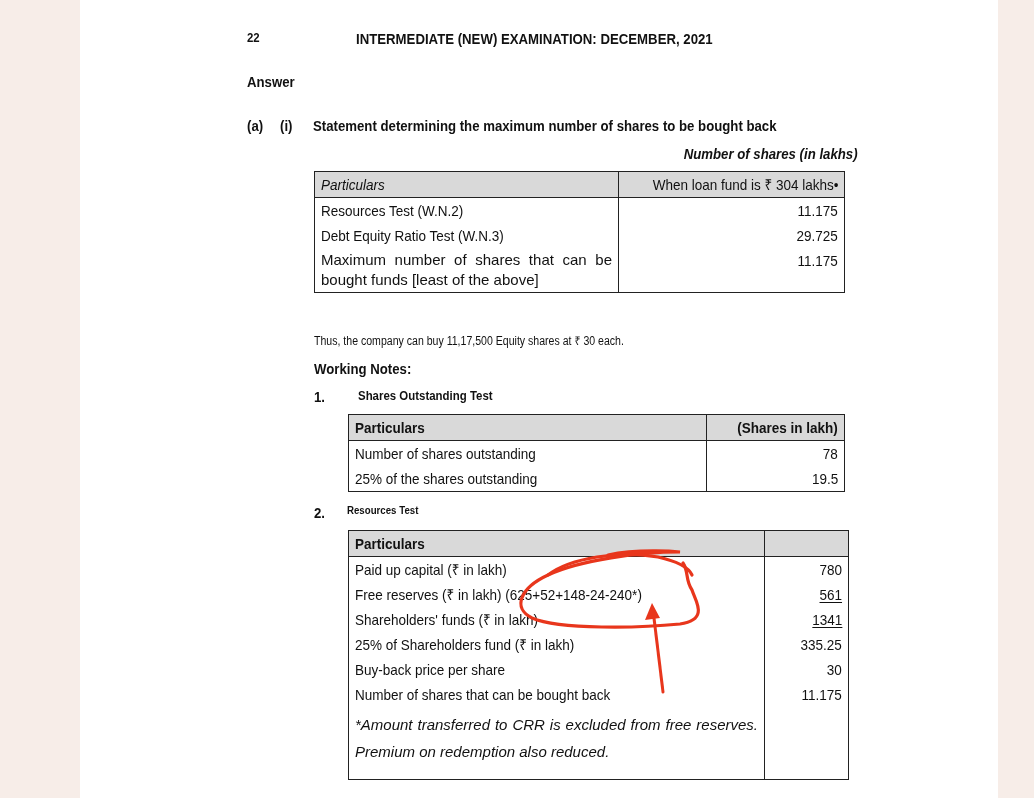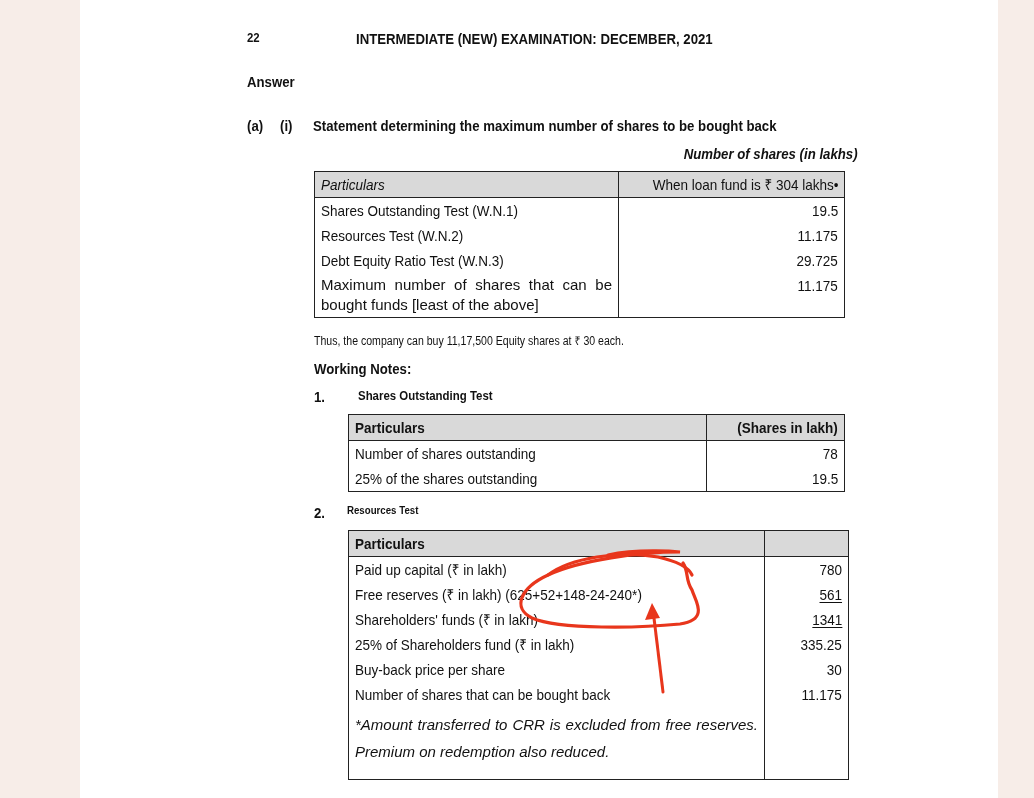--- a/index.html
+++ b/index.html
@@ -83,24 +83,20 @@
 
   <table class="doc" id="t1">
     <colgroup>
         <col class="a">
         <col class="b">
       </colgroup>
     <tbody>
         <tr>
       <th class="c1"><span class="sq">Particulars</span></th>
       <th class="c2"><span class="sq">When loan fund is ₹ 304 lakhs•</span></th>
-    </tr>
-    <tr>
-      <td><span class="sq">Shares Outstanding Test (W.N.1)</span></td>
-      <td class="c2"><span class="sq">19.5</span></td>
     </tr>
     <tr>
       <td><span class="sq">Resources Test (W.N.2)</span></td>
       <td class="c2"><span class="sq">11.175</span></td>
     </tr>
     <tr>
       <td><span class="sq">Debt Equity Ratio Test (W.N.3)</span></td>
       <td class="c2"><span class="sq">29.725</span></td>
     </tr>
     <tr>

